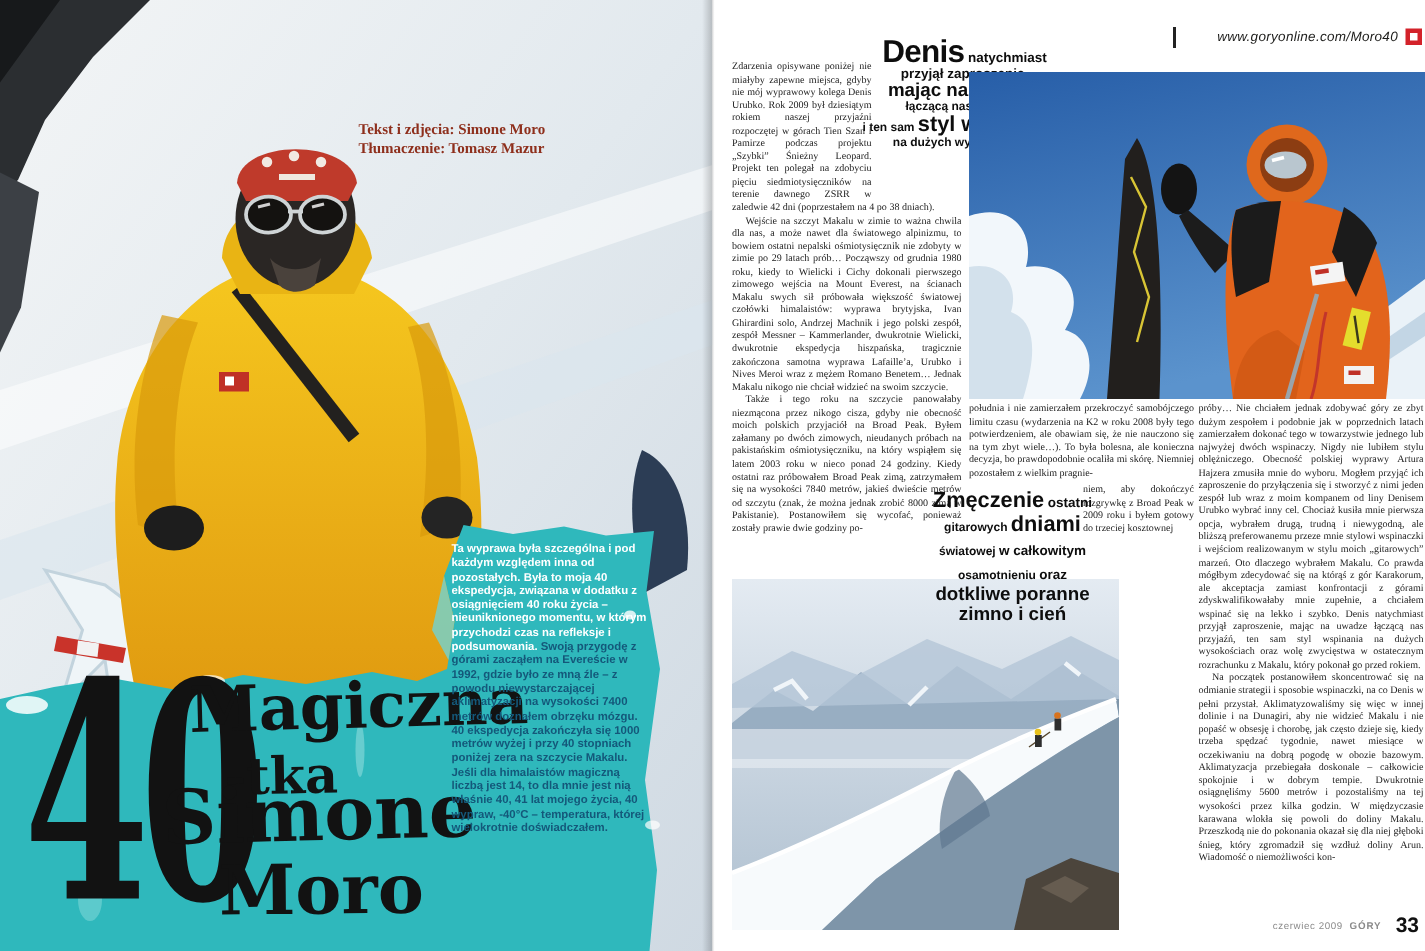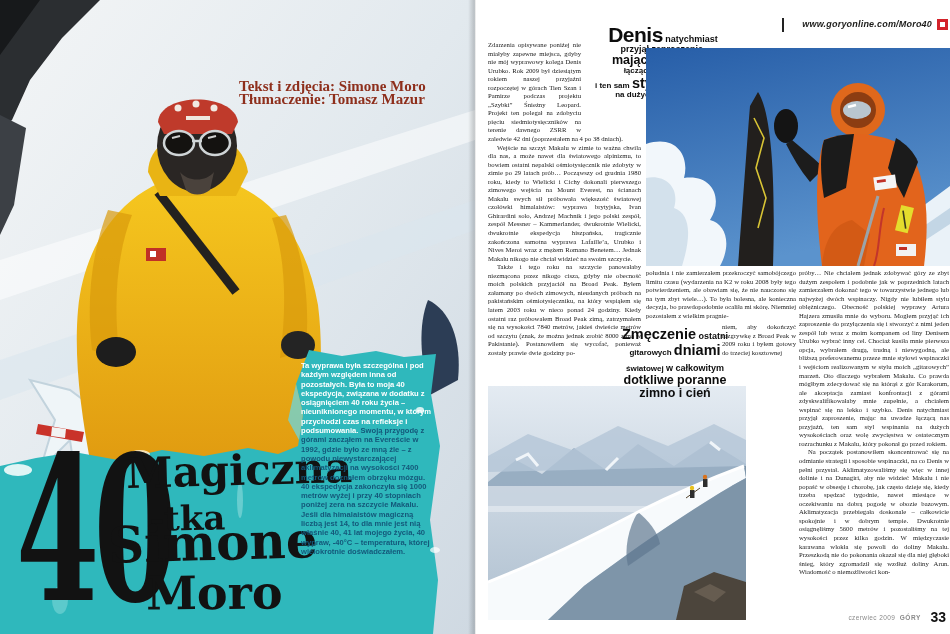--- a/index.html
+++ b/index.html
@@ -2,21 +2,21 @@
 <html><head>
 <meta charset="utf-8">
 <style>
   html,body{margin:0;padding:0;background:#777;}
   #spread{position:relative;width:950px;height:634px;background:#fff;overflow:hidden;
           font-family:"Liberation Serif", serif;}
 
   
   #left-photo{position:absolute;left:0;top:0;width:475px;height:634px;}
   #credits{position:absolute;left:239px;top:80px;width:190px;
-           font-family:"Liberation Serif",serif;font-size:15px;line-height:13px;
+           font-family:"Liberation Serif",serif;font-size:10px;line-height:13px;
            color:#8e2f1c;font-weight:bold;}
   #teal-block{position:absolute;left:0;top:350px;width:445px;height:284px;}
 
   .title-word{position:absolute;color:#121212;font-family:"DejaVu Serif",serif;
               font-weight:700;white-space:nowrap;}
   #title-number{left:16px;top:430px;font-size:200px;line-height:200px;
                 transform:scaleX(0.60);transform-origin:left top;letter-spacing:-10px;}
   #title-w1{left:126px;top:446px;font-size:42px;transform:rotate(-1.5deg);}
   #title-w2{left:150px;top:498px;font-size:34px;transform:rotate(-1deg);}
   #title-w3{left:108px;top:513px;font-size:50px;transform:rotate(-1.5deg);}
@@ -30,27 +30,27 @@
 
   
   #gutter{position:absolute;left:468px;top:0;width:14px;height:634px;
           background:linear-gradient(90deg,rgba(0,0,0,0) 0%,rgba(0,0,0,.18) 45%,rgba(255,255,255,.4) 60%,rgba(0,0,0,0) 100%);}
 
   
   #url-bar{position:absolute;left:782px;top:16px;width:166px;height:18px;
            font-family:"Liberation Sans",sans-serif;}
   #url-tick{position:absolute;left:0;top:2px;width:1.5px;height:14px;background:#222;}
   #url-text{position:absolute;right:16px;top:3px;font-size:9px;font-style:italic;
-            font-weight:bold;color:#1d1d1b;letter-spacing:.2px;}
+            font-weight:normal;color:#1d1d1b;letter-spacing:.2px;}
   #url-red{position:absolute;right:0;top:3px;width:11px;height:11px;background:#d3222a;}
   #url-red:after{content:"";position:absolute;left:3px;top:3px;width:5px;height:5px;background:#fff;}
 
   .quote{position:absolute;text-align:center;color:#0d0d0d;
          font-family:"Liberation Sans",sans-serif;font-weight:bold;}
-  #quote1{left:578px;top:24px;width:170px;line-height:1;}
+  #quote1{left:558px;top:24px;width:170px;line-height:1;}
   #quote2{left:599px;top:326px;width:152px;line-height:1;z-index:5;}
   .q-line{display:block;margin:0;white-space:nowrap;}
   .q-xl{font-size:21px;letter-spacing:-.5px;}
   .q-lg{font-size:14.5px;}
   .q-md{font-size:12.5px;}
   .q-sm{font-size:9px;}
   .q-xs{font-size:8px;}
 
   .bodycol{position:absolute;font-size:6.7px;line-height:8.55px;text-align:justify;
            color:#1c1c1c;overflow:hidden;}
@@ -242,20 +242,21 @@
     <p class="noindent">południa i nie zamierzałem przekroczyć samobójczego limitu czasu (wydarzenia na K2 w roku 2008 były tego potwierdzeniem, ale obawiam się, że nie nauczono się na tym zbyt wiele…). To była bolesna, ale konieczna decyzja, bo prawdopodobnie ocaliła mi skórę. Niemniej pozostałem z wielkim pragnie-</p>
   </div>
   <div class="bodycol" id="col2b">
     <p class="noindent">niem, aby dokończyć rozgrywkę z Broad Peak w 2009 roku i byłem gotowy do trzeciej kosztownej</p>
   </div>
 
   <div class="quote" id="quote2">
     <span class="q-line"><span class="q-lg">Zmęczenie</span><span class="q-sm"> ostatni</span></span>
     <span class="q-line"><span class="q-xs">gitarowych </span><span class="q-lg">dniami</span></span>
     <span class="q-line"><span class="q-xs">światowej </span><span class="q-sm">w całkowitym</span></span>
+    <span class="q-line"><span class="q-xs">osamotnieniu </span><span class="q-sm">oraz</span></span>
     <span class="q-line q-md">dotkliwe poranne</span>
     <span class="q-line q-md">zimno i cień</span>
   </div>
 
   <svg id="ridge-photo" viewBox="0 0 258 234" xmlns="http://www.w3.org/2000/svg" preserveAspectRatio="none">
     <defs>
       <linearGradient id="haze" x1="0" y1="0" x2="0" y2="1">
         <stop offset="0" stop-color="#e4ebf2"></stop>
           <stop offset="1" stop-color="#aebfcf"></stop>
       </linearGradient>

